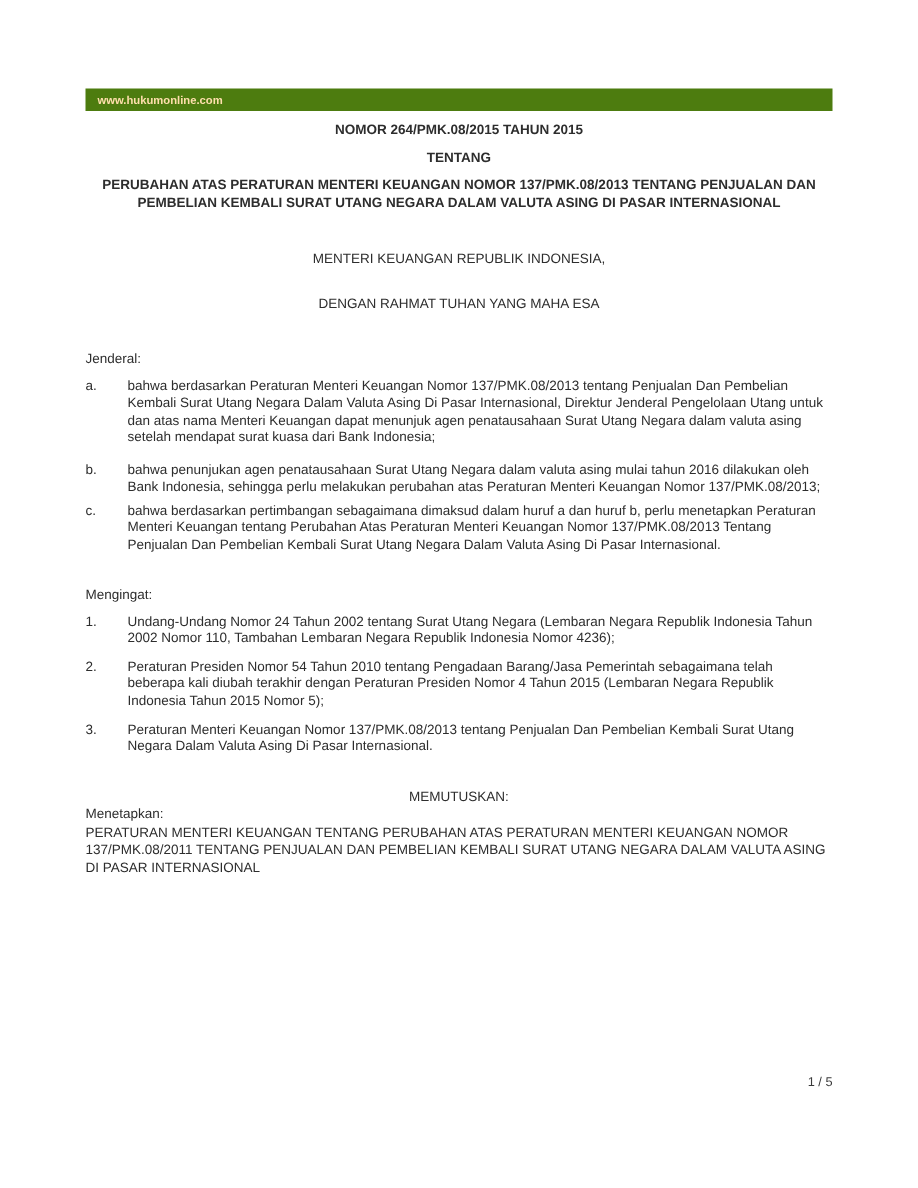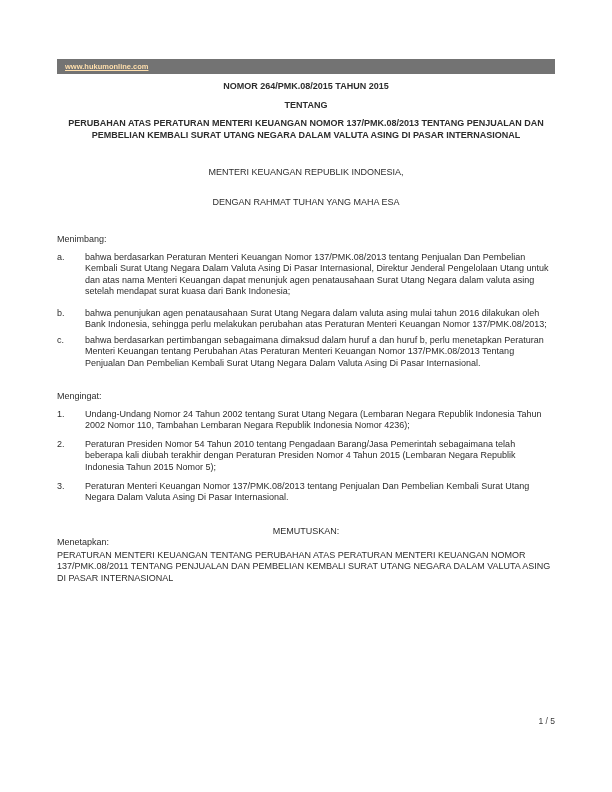--- a/index.html
+++ b/index.html
@@ -4,22 +4,22 @@
 <style>
   * { margin: 0; padding: 0; box-sizing: border-box; }
   html, body { background: #ffffff; }
   .page {
     width: 612px; height: 792px; position: relative; background: #ffffff;
     font-family: "Liberation Sans", "DejaVu Sans", sans-serif;
     font-size: 9px; line-height: 11.5px; color: #2d2d2d; overflow: hidden;
   }
   .content { padding: 0 57px; }
   .banner {
-    margin-top: 59px; height: 15px; background: #737373; color: #FFDFAD;
-    font-weight: bold; font-size: 7.5px; line-height: 15px; padding-left: 8px; text-decoration: underline;
+    margin-top: 59px; height: 15px; background: #4d7c0f; color: #FFDFAD;
+    font-weight: bold; font-size: 7.5px; line-height: 15px; padding-left: 8px;
   }
   .center { text-align: center; }
   .bold { font-weight: bold; }
   .title1 { margin-top: 23px; }
   .title2, .title3, .title4 { margin-top: 7px; }
   .invocation { margin-top: 18px; }
   .authority  { margin-top: 26px; }
   .menimbang  { margin-top: 26px; }
   .hang { display: flex; }
   .marker { width: 28px; flex: none; }
@@ -46,21 +46,21 @@
       <span>www.hukumonline.com</span>
     </div>
 
     <p class="center bold title2">NOMOR 264/PMK.08/2015 TAHUN 2015</p>
     <p class="center bold title3">TENTANG</p>
     <p class="center bold title4">PERUBAHAN ATAS PERATURAN MENTERI KEUANGAN NOMOR 137/PMK.08/2013 TENTANG PENJUALAN DAN PEMBELIAN KEMBALI SURAT UTANG NEGARA DALAM VALUTA ASING DI PASAR INTERNASIONAL</p>
 
     <p class="center authority">MENTERI KEUANGAN REPUBLIK INDONESIA,</p>
     <p class="center invocation">DENGAN RAHMAT TUHAN YANG MAHA ESA</p>
 
-    <p class="menimbang">Menimbang:</p>
+    <p class="menimbang">Jenderal:</p>
 
     <div class="hang c-item-a">
       <span class="marker">a.</span>
       <span class="itext">bahwa berdasarkan Peraturan Menteri Keuangan Nomor 137/PMK.08/2013 tentang Penjualan Dan Pembelian Kembali Surat Utang Negara Dalam Valuta Asing Di Pasar Internasional, Direktur Jenderal Pengelolaan Utang untuk dan atas nama Menteri Keuangan dapat menunjuk agen penatausahaan Surat Utang Negara dalam valuta asing setelah mendapat surat kuasa dari Bank Indonesia;</span>
     </div>
     <div class="hang c-item-b">
       <span class="marker">b.</span>
       <span class="itext">bahwa penunjukan agen penatausahaan Surat Utang Negara dalam valuta asing mulai tahun 2016 dilakukan oleh Bank Indonesia, sehingga perlu melakukan perubahan atas Peraturan Menteri Keuangan Nomor 137/PMK.08/2013;</span>
     </div>
     <div class="hang c-item-c">

